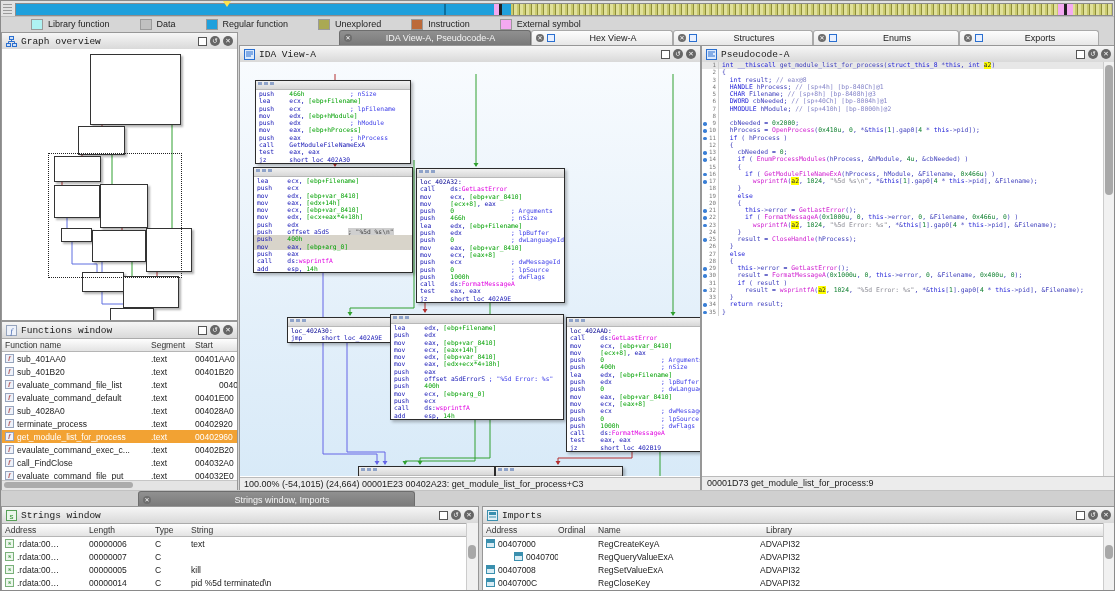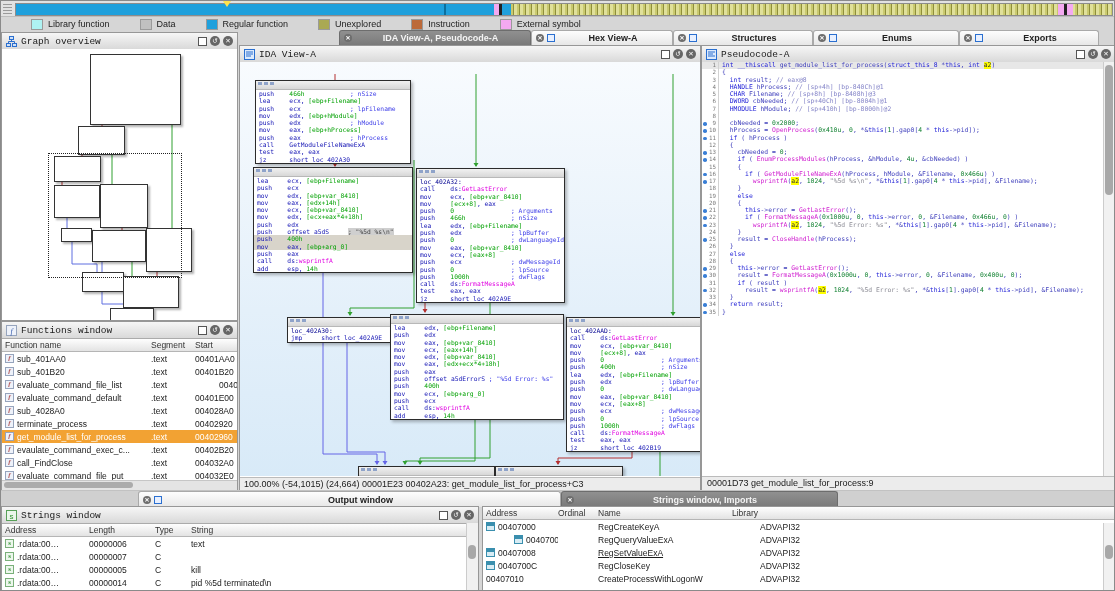--- a/index.html
+++ b/index.html
@@ -14,21 +14,21 @@
   .navmark{position:absolute;left:222px;top:0;width:0;height:0;border-left:4px solid transparent;
      border-right:4px solid transparent;border-top:6px solid #ffe34d;}
   
   .legend{position:absolute;left:30px;top:17px;height:13px;display:flex;align-items:center;gap:30px;font-size:9px;color:#222;}
   .legend .li{display:flex;align-items:flex-start;gap:5px;}
   .legend .sq{width:10px;height:9px;border:1px solid #9a9a9a;display:inline-block;}
   
   .ttabs{position:absolute;left:338px;top:29px;height:15px;display:flex;font-size:9px;}
   .btabs{position:absolute;left:0;top:489px;width:1115px;height:16px;background:#d0d0d0;display:flex;font-size:9px;border-top:1px solid #c2c2c2;}
   .tab{display:flex;align-items:center;box-sizing:border-box;height:100%;padding:0 4px;gap:3px;
-       background:linear-gradient(#fdfdfd,#e7e7e7);border:1px solid #a9a9a9;border-bottom:none;border-radius:3px 3px 0 0;color:#222;font-weight:bold;}
+       background:linear-gradient(#fdfdfd,#e7e7e7);border:1px solid #a9a9a9;border-bottom:none;border-radius:3px 3px 0 0;color:#222;}
   .tab.active{background:linear-gradient(#909090,#7a7a7a);color:#f4f4f4;border-color:#6d6d6d;}
   .tab .lbl{flex:1;text-align:center;white-space:nowrap;overflow:hidden;}
   .xcir{width:8px;height:8px;border-radius:50%;background:#6e6e6e;color:#fff;font-size:6px;line-height:8px;text-align:center;flex:0 0 auto;}
   .ticon{width:8px;height:8px;border:1px solid #2a6fd0;background:#e8f0ff;box-sizing:border-box;flex:0 0 auto;}
   .tspacer{width:137px;flex:0 0 auto;}
   
   .panel{position:absolute;background:#fff;border:1px solid #979797;box-sizing:border-box;overflow:hidden;}
   .phead{height:16px;background:linear-gradient(#f6f6f6,#d9d9d9);border-bottom:1px solid #ababab;
          display:flex;align-items:center;padding:0 4px;font-size:9.5px;gap:4px;}
   .ptitle{white-space:nowrap;font-family:Liberation Mono, monospace;}
@@ -515,25 +515,20 @@
         <div class="pl"><span class="gut"><i class="dot"></i><b>35</b></span><span class="pcode">}</span></div>
       </div>
     <div class="vscroll" style="bottom:14px">
       <div class="vthumb" style="top:3px;height:130px"></div>
     </div>
     <div class="pstatus">00001D73 get_module_list_for_process:9</div>
   </div>
 
   <div class="btabs" id="btabs">
       <div class="tspacer"></div>
-      <div class="tab" style="width: 423px;">
-        <span class="xcir">✕</span>
-        <span class="ticon"></span>
-        <span class="lbl">Output window</span>
-      </div>
       <div class="tab active" style="width: 277px;">
         <span class="xcir">✕</span>
         <span class="lbl">Strings window, Imports</span>
       </div>
     </div>
 
   <div class="panel" style="left:0;top:505px;width:478px;height:86px">
     <div class="phead">
       <span class="wi">
         <svg width="11" height="11">
@@ -584,43 +579,58 @@
           <span class="tc" style="width: 36px; align-items: center;">C</span>
           <span class="tc" style="flex: 1 1 0%; align-items: center;">execw</span>
         </div>
       </div>
     <div class="vscroll">
         <div class="vthumb" style="top:22px;height:14px"></div>
       </div>
   </div>
 
   <div class="panel" style="left:481px;top:505px;width:634px;height:86px">
+    <div class="phead">
+      <span class="wi">
+        <svg width="11" height="11">
+            <rect x="0.5" y="0.5" width="10" height="10" fill="#e2f0f6" stroke="#3a8fae"></rect>
+            <rect x="2" y="2" width="7" height="3" fill="#3a8fae"></rect>
+            <path d="M2 7h7" stroke="#3a8fae"></path>
+          </svg>
+      </span>
+      <span class="ptitle">Imports</span>
+    <div class="wbtns">
+          <span class="hsq"></span>
+          <span class="hcir">↺</span>
+          <span class="hcir">✕</span>
+        </div>
+      </div>
     <div id="impTable">
         <div class="trow thead">
           <span class="tc" style="width: 72px;">Address</span>
           <span class="tc" style="width: 40px;">Ordinal</span>
-          <span class="tc" style="width: 134px;">Name</span>
+          <span class="tc" style="width: 168px;">Name</span>
           <span class="tc" style="flex: 1 1 0%;">Library</span>
         </div>
         <div class="trow">
           <span class="tc" style="width: 72px; display: inline-flex; align-items: center;"><span class="ric" style="background:linear-gradient(#3a8fae 40%,#d8ecf4 40%);border-color:#3a8fae"></span>00407000</span>
           <span class="tc" style="width: 40px; align-items: center;"></span>
           <span class="tc" style="width: 162px; align-items: center;">RegCreateKeyA</span>
           <span class="tc" style="flex: 1 1 0%; align-items: center;">ADVAPI32</span>
         </div>
         <div class="trow">
           <span class="tc" style="width: 72px; display: inline-flex; align-items: center; padding-left: 28px;"><span class="ric" style="background:linear-gradient(#3a8fae 40%,#d8ecf4 40%);border-color:#3a8fae"></span>00407004</span>
           <span class="tc" style="width: 40px; align-items: center;"></span>
           <span class="tc" style="width: 162px; align-items: center;">RegQueryValueExA</span>
           <span class="tc" style="flex: 1 1 0%; align-items: center;">ADVAPI32</span>
         </div>
         <div class="trow">
           <span class="tc" style="width: 72px; display: inline-flex; align-items: center;"><span class="ric" style="background:linear-gradient(#3a8fae 40%,#d8ecf4 40%);border-color:#3a8fae"></span>00407008</span>
           <span class="tc" style="width: 40px; align-items: center;"></span>
-          <span class="tc" style="width: 162px; align-items: center; text-decoration: underline;">RegSetValueExA</span>
+          <span class="tc" style="width: 162px; align-items: center;">RegSetValueExA</span>
           <span class="tc" style="flex: 1 1 0%; align-items: center;">ADVAPI32</span>
         </div>
         <div class="trow">
           <span class="tc" style="width: 72px; display: inline-flex; align-items: center;"><span class="ric" style="background:linear-gradient(#3a8fae 40%,#d8ecf4 40%);border-color:#3a8fae"></span>0040700C</span>
           <span class="tc" style="width: 40px; align-items: center;"></span>
           <span class="tc" style="width: 162px; align-items: center;">RegCloseKey</span>
           <span class="tc" style="flex: 1 1 0%; align-items: center;">ADVAPI32</span>
         </div>
         <div class="trow">
           <span class="tc" style="width: 72px; display: inline-flex; align-items: center;">00407010</span>

